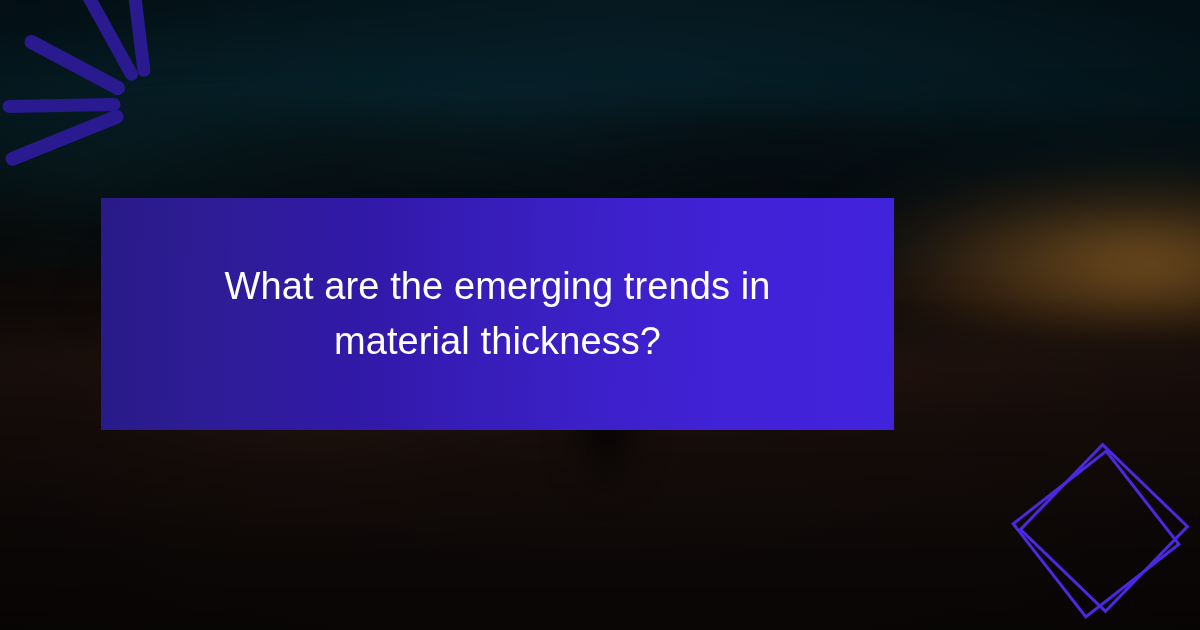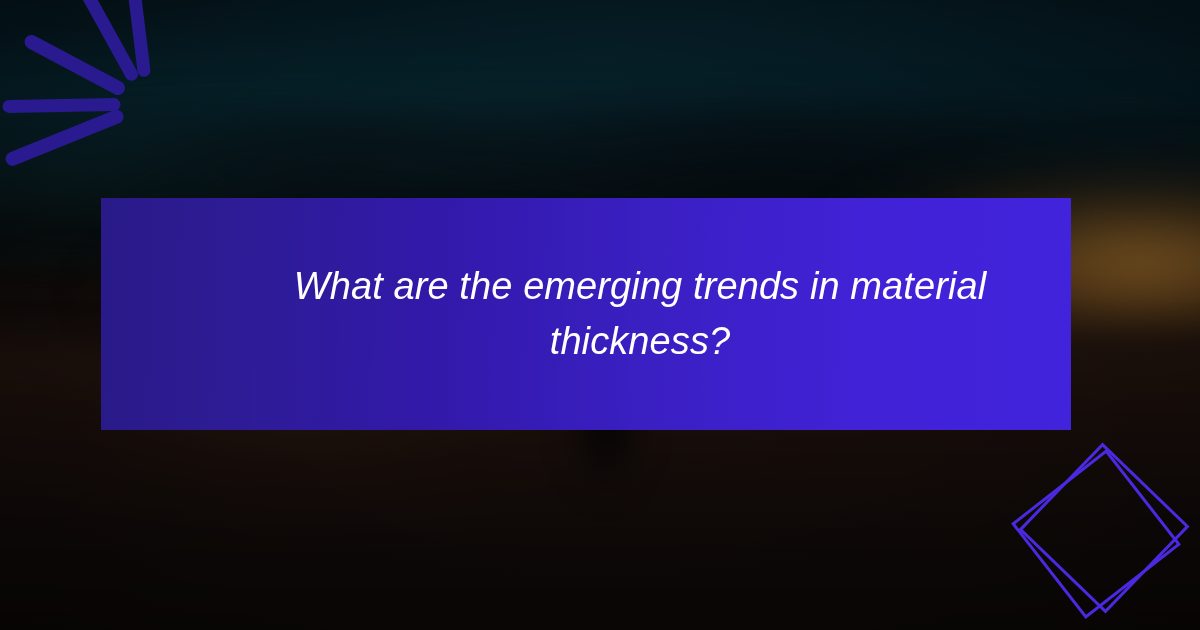--- a/index.html
+++ b/index.html
@@ -129,34 +129,33 @@
     bottom: 0;
     width: 230px;
     height: 230px;
   }
 
   
   .question-card {
     position: absolute;
     left: 101px;
     top: 198px;
-    width: 970px;
+    width: 793px;
     height: 232px;
     display: flex;
     align-items: center;
     justify-content: flex-end;
     padding: 18px 66px;
     background: linear-gradient(92deg,
         #291a88 0%,
         #2d1c95 14%,
         #3219a9 34%,
         #3a1fc2 56%,
         #4122d6 78%,
         #4123dc 100%);
-    font-style: italic;
   }
 
   .question-text {
     color: #ffffff;
     font-size: 38px;
     line-height: 1.45;
     font-weight: 400;
     text-align: center;
     letter-spacing: 0.1px;
     max-width: 730px;

